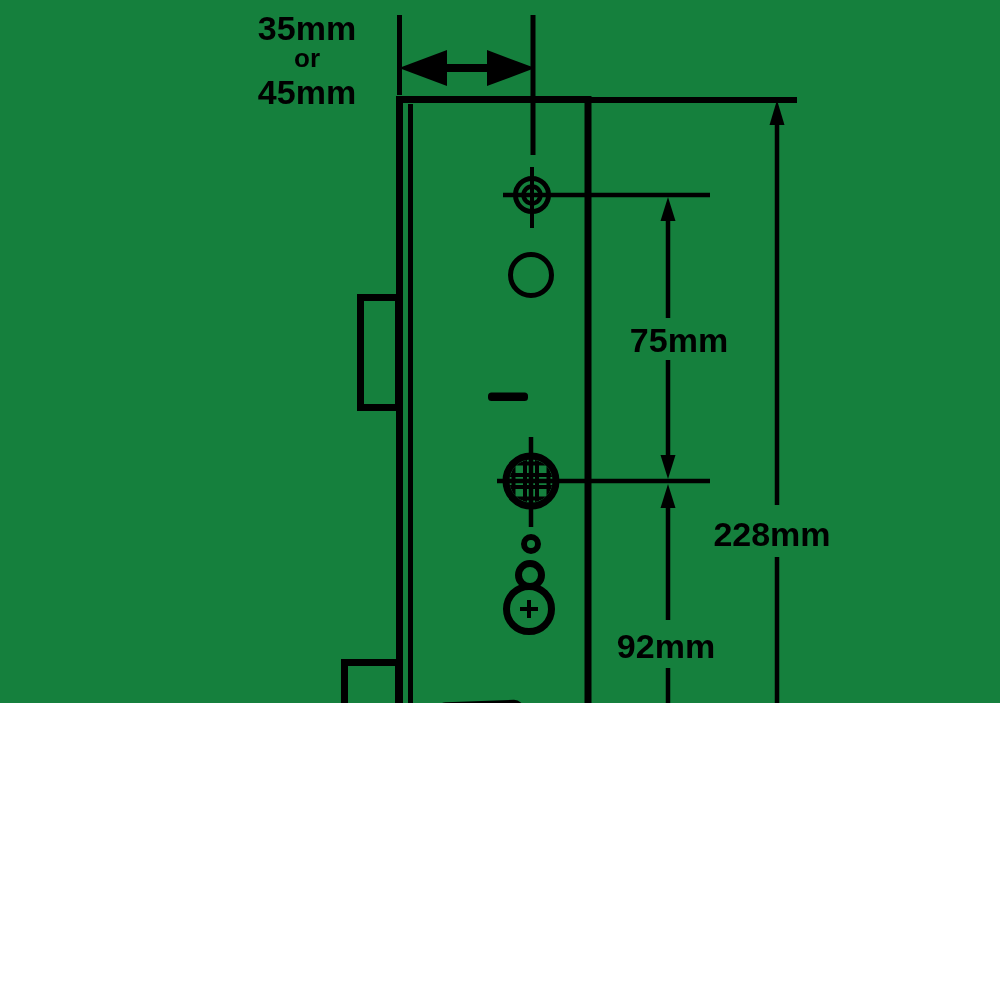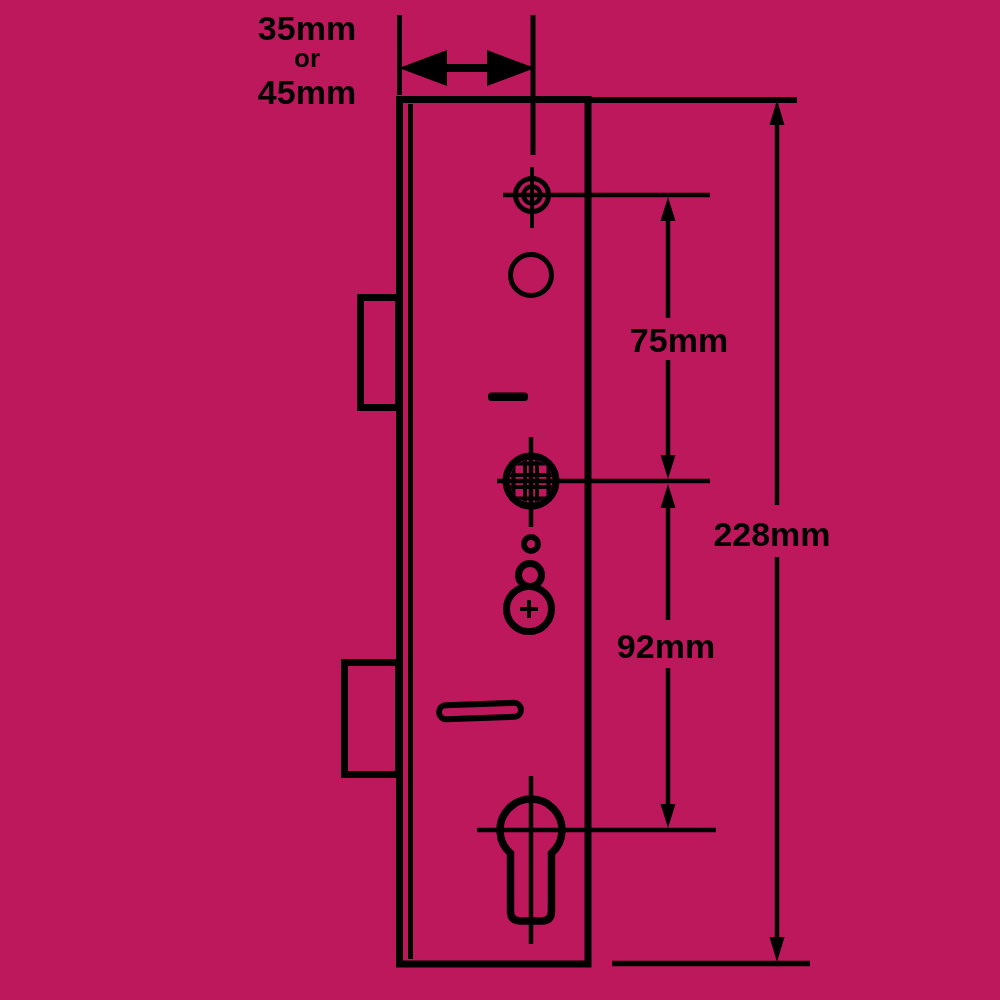--- a/index.html
+++ b/index.html
@@ -1,19 +1,19 @@
 <!DOCTYPE html>
 <html><head>
 <meta charset="utf-8">
 <style>
   html,body{margin:0;padding:0;background:#ffffff;}
   .canvas{
     position:relative;
-    width:1000px;height:1000px;
-    background:#be185d;
+    width:1000px;height:703px;
+    background:#15803d;
     font-family:"Liberation Sans", sans-serif;
     overflow:hidden;
   }
   svg{display:block;}
   .ink{stroke:#000000;}
   .dim-label{
     font-family:"Liberation Sans", sans-serif;
     font-weight:700;
     font-size:34px;
     fill:#000000;

